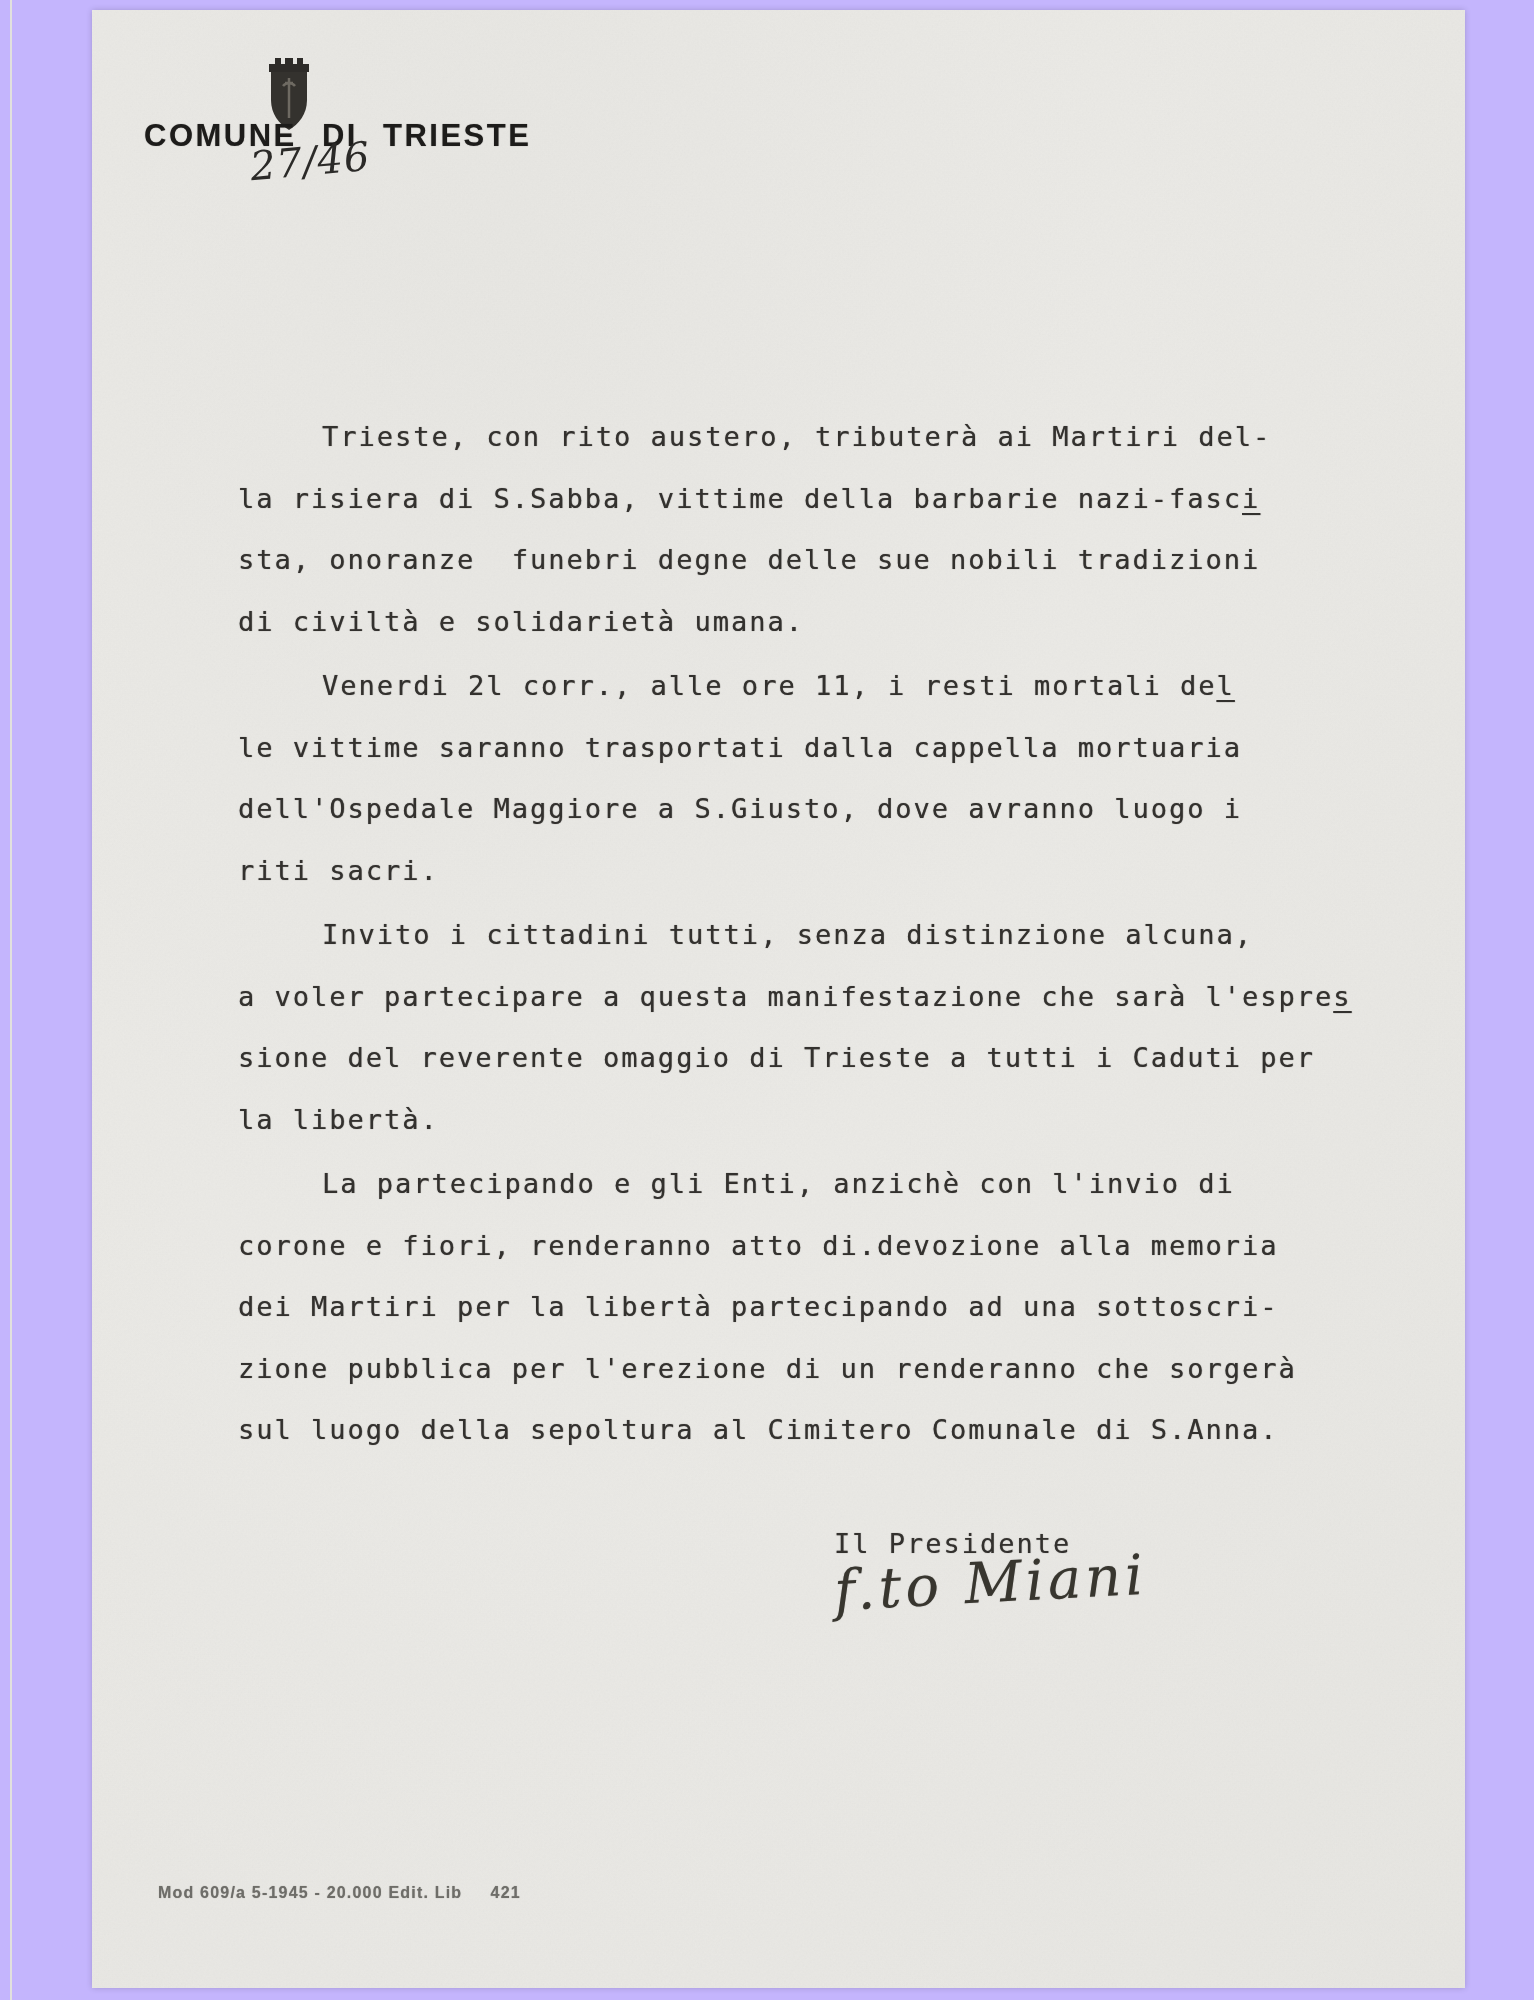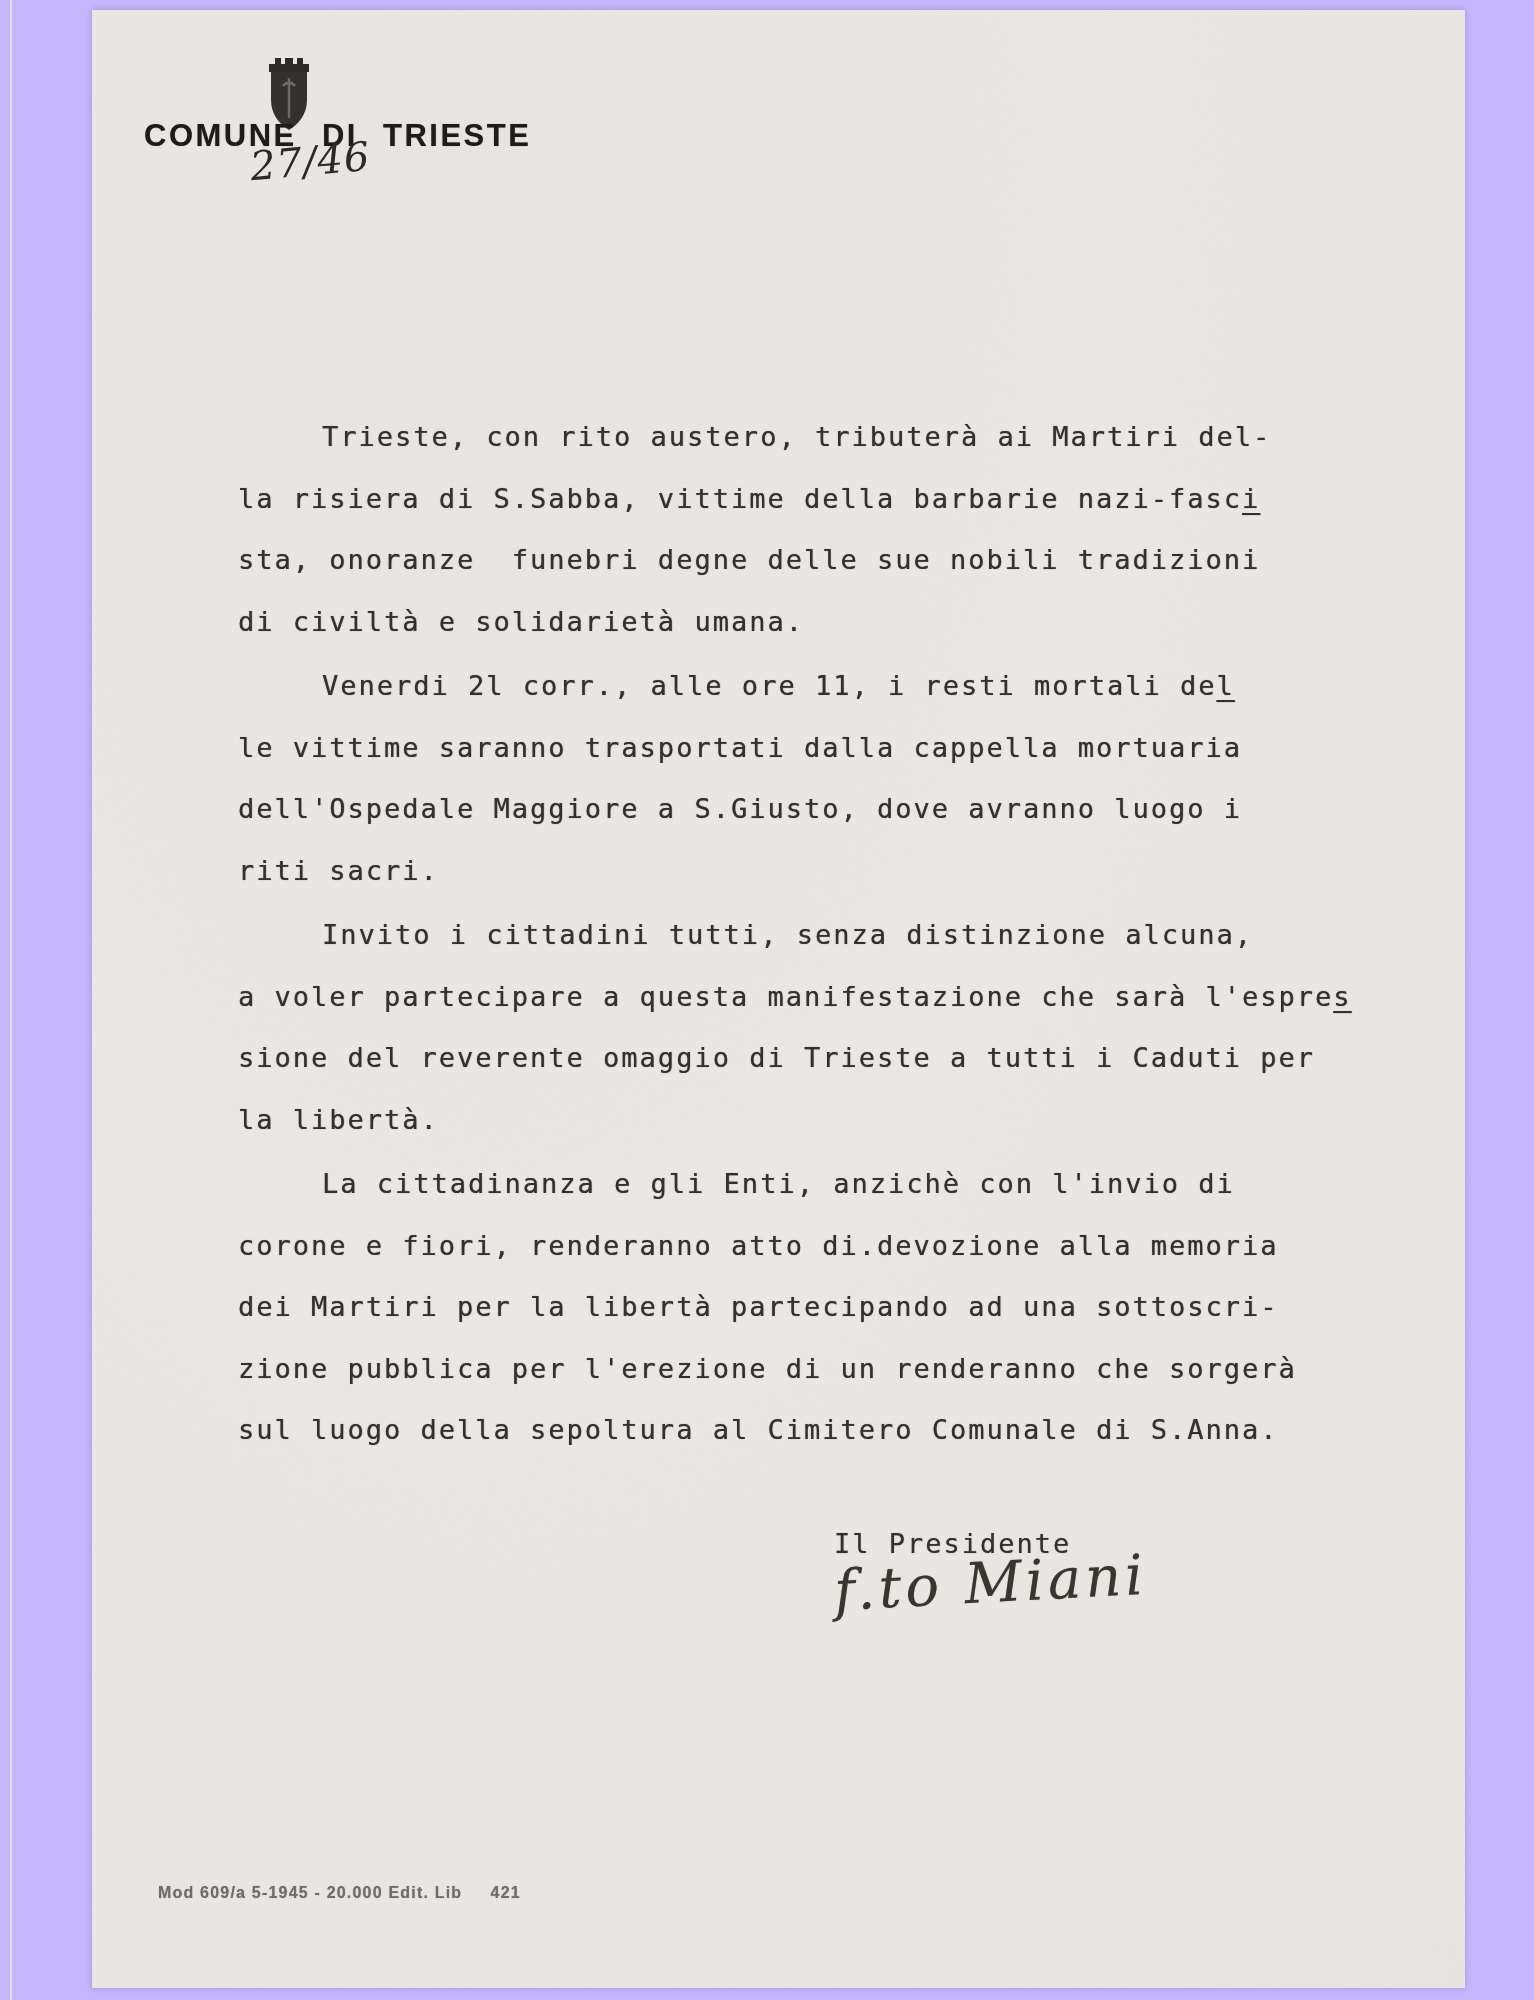--- a/index.html
+++ b/index.html
@@ -128,21 +128,21 @@
         <div class="line"><span>dell'Ospedale Maggiore a S.Giusto, dove avranno luogo i</span><span class="u-last"></span></div>
         <div class="line"><span>riti sacri.</span><span class="u-last"></span></div>
       </div>
       <div class="para">
         <div class="line"><span>Invito i cittadini tutti, senza distinzione alcuna,</span><span class="u-last"></span></div>
         <div class="line"><span>a voler partecipare a questa manifestazione che sarà l'espre</span><span class="u-last">s</span></div>
         <div class="line"><span>sione del reverente omaggio di Trieste a tutti i Caduti per</span><span class="u-last"></span></div>
         <div class="line"><span>la libertà.</span><span class="u-last"></span></div>
       </div>
       <div class="para">
-        <div class="line"><span>La cittadinanza e gli Enti, anzichè con l'invio di</span><span class="u-last"></span></div>
+        <div class="line"><span>La partecipando e gli Enti, anzichè con l'invio di</span><span class="u-last"></span></div>
         <div class="line"><span>corone e fiori, renderanno atto di.devozione alla memoria</span><span class="u-last"></span></div>
         <div class="line"><span>dei Martiri per la libertà partecipando ad una sottoscri-</span><span class="u-last"></span></div>
         <div class="line"><span>zione pubblica per l'erezione di un renderanno che sorgerà</span><span class="u-last"></span></div>
         <div class="line"><span>sul luogo della sepoltura al Cimitero Comunale di S.Anna.</span><span class="u-last"></span></div>
       </div>
     </div>
 
     <div class="sig-title">Il Presidente</div>
     <div class="sig-script">f.to Miani</div>
 

